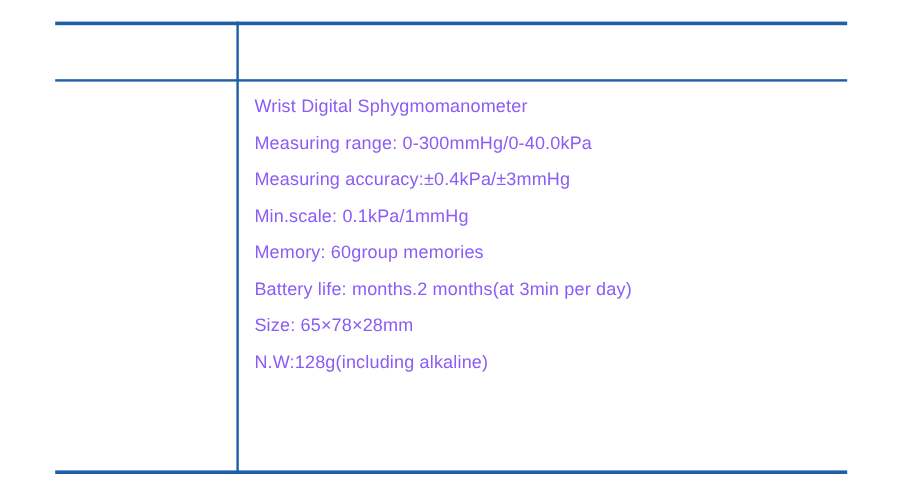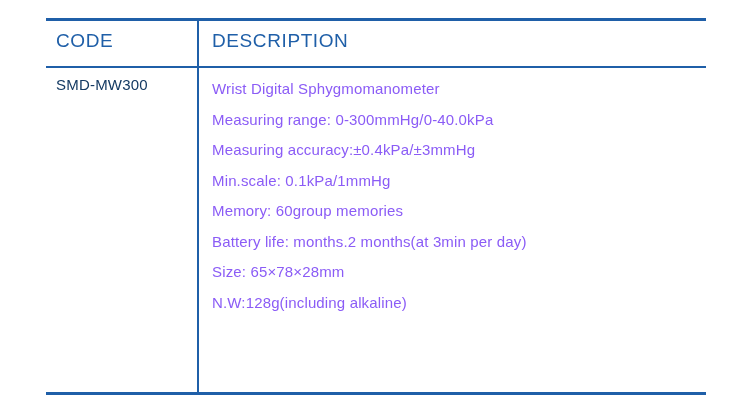--- a/index.html
+++ b/index.html
@@ -101,26 +101,21 @@
 </head>
 <body>
 
 <div class="spec-sheet">
 
   <div class="rule rule-top"></div>
   <div class="rule rule-mid"></div>
   <div class="rule rule-bottom"></div>
   <div class="vline"></div>
 
-  <div class="header-row">
-    <div class="hdr-code">CODE</div>
-    <div class="hdr-desc">DESCRIPTION</div>
-  </div>
 
-  <div class="code-cell">SMD-MW300</div>
 
   <ul class="desc-list">
     <li>Wrist Digital Sphygmomanometer</li>
     <li>Measuring range: 0-300mmHg/0-40.0kPa</li>
     <li>Measuring accuracy:±0.4kPa/±3mmHg</li>
     <li>Min.scale: 0.1kPa/1mmHg</li>
     <li>Memory: 60group memories</li>
     <li>Battery life: months.2 months(at 3min per day)</li>
     <li>Size: 65×78×28mm</li>
     <li>N.W:128g(including alkaline)</li>

